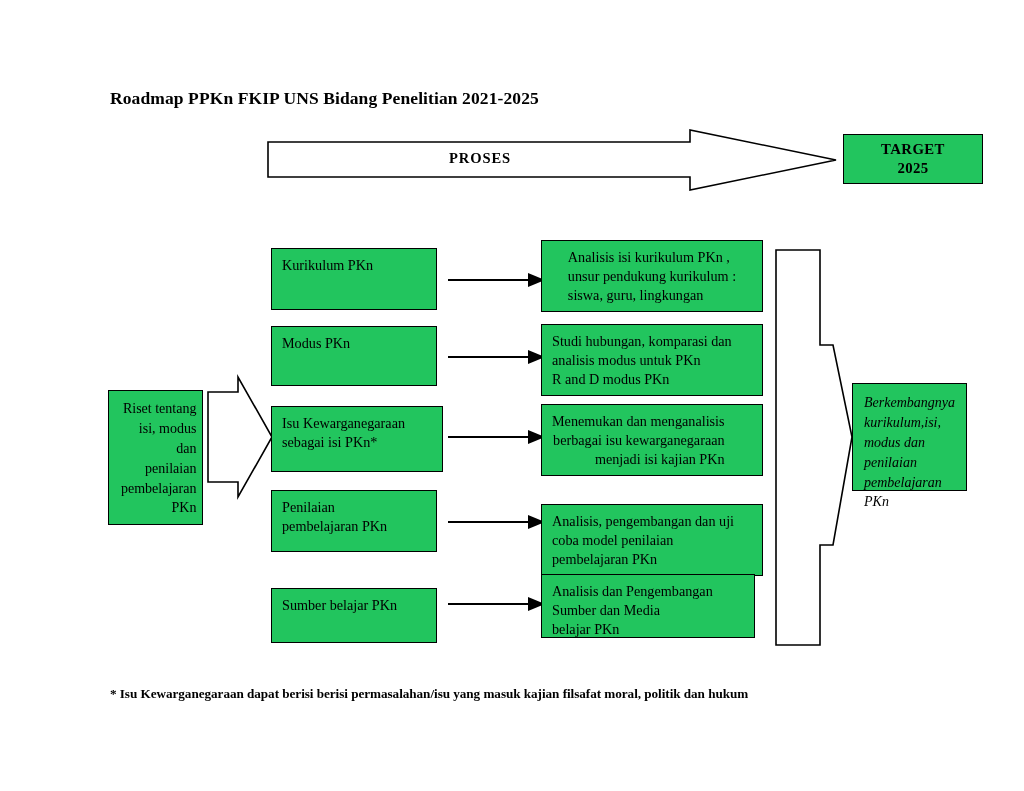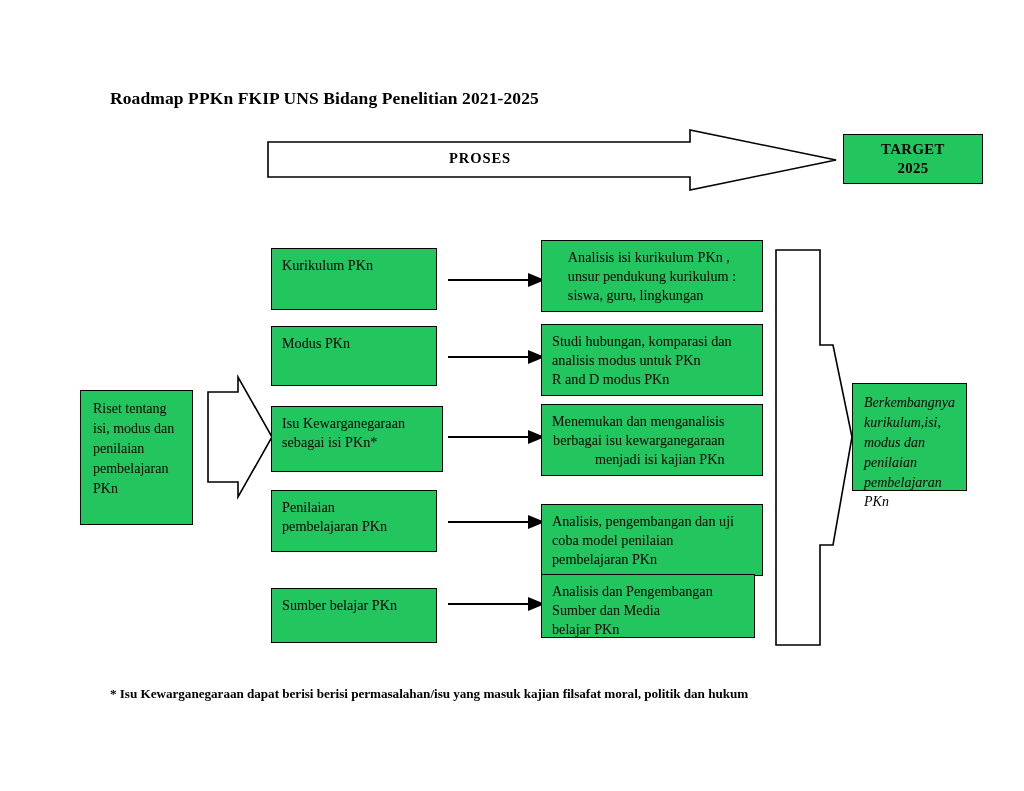--- a/index.html
+++ b/index.html
@@ -162,21 +162,21 @@
 
   <div class="abs proses-label">PROSES</div>
 
   <div class="abs box center target" style="left:843px; top:134px; width:140px; height:50px;">
     <div class="txt">TARGET
 2025</div>
   </div>
 
 
 
-  <div class="abs box riset" style="left:80px; top:390px; width:113px; height:135px;">
+  <div class="abs box riset" style="left:108px; top:390px; width:95px; height:135px;text-align:right;">
     <div class="txt">Riset tentang
 isi, modus dan
 penilaian
 pembelajaran
 PKn</div>
   </div>
 
   <div class="abs box" style="left:271px; top:248px; width:166px; height:62px;">
     <div class="txt">Kurikulum  PKn</div>
   </div>

